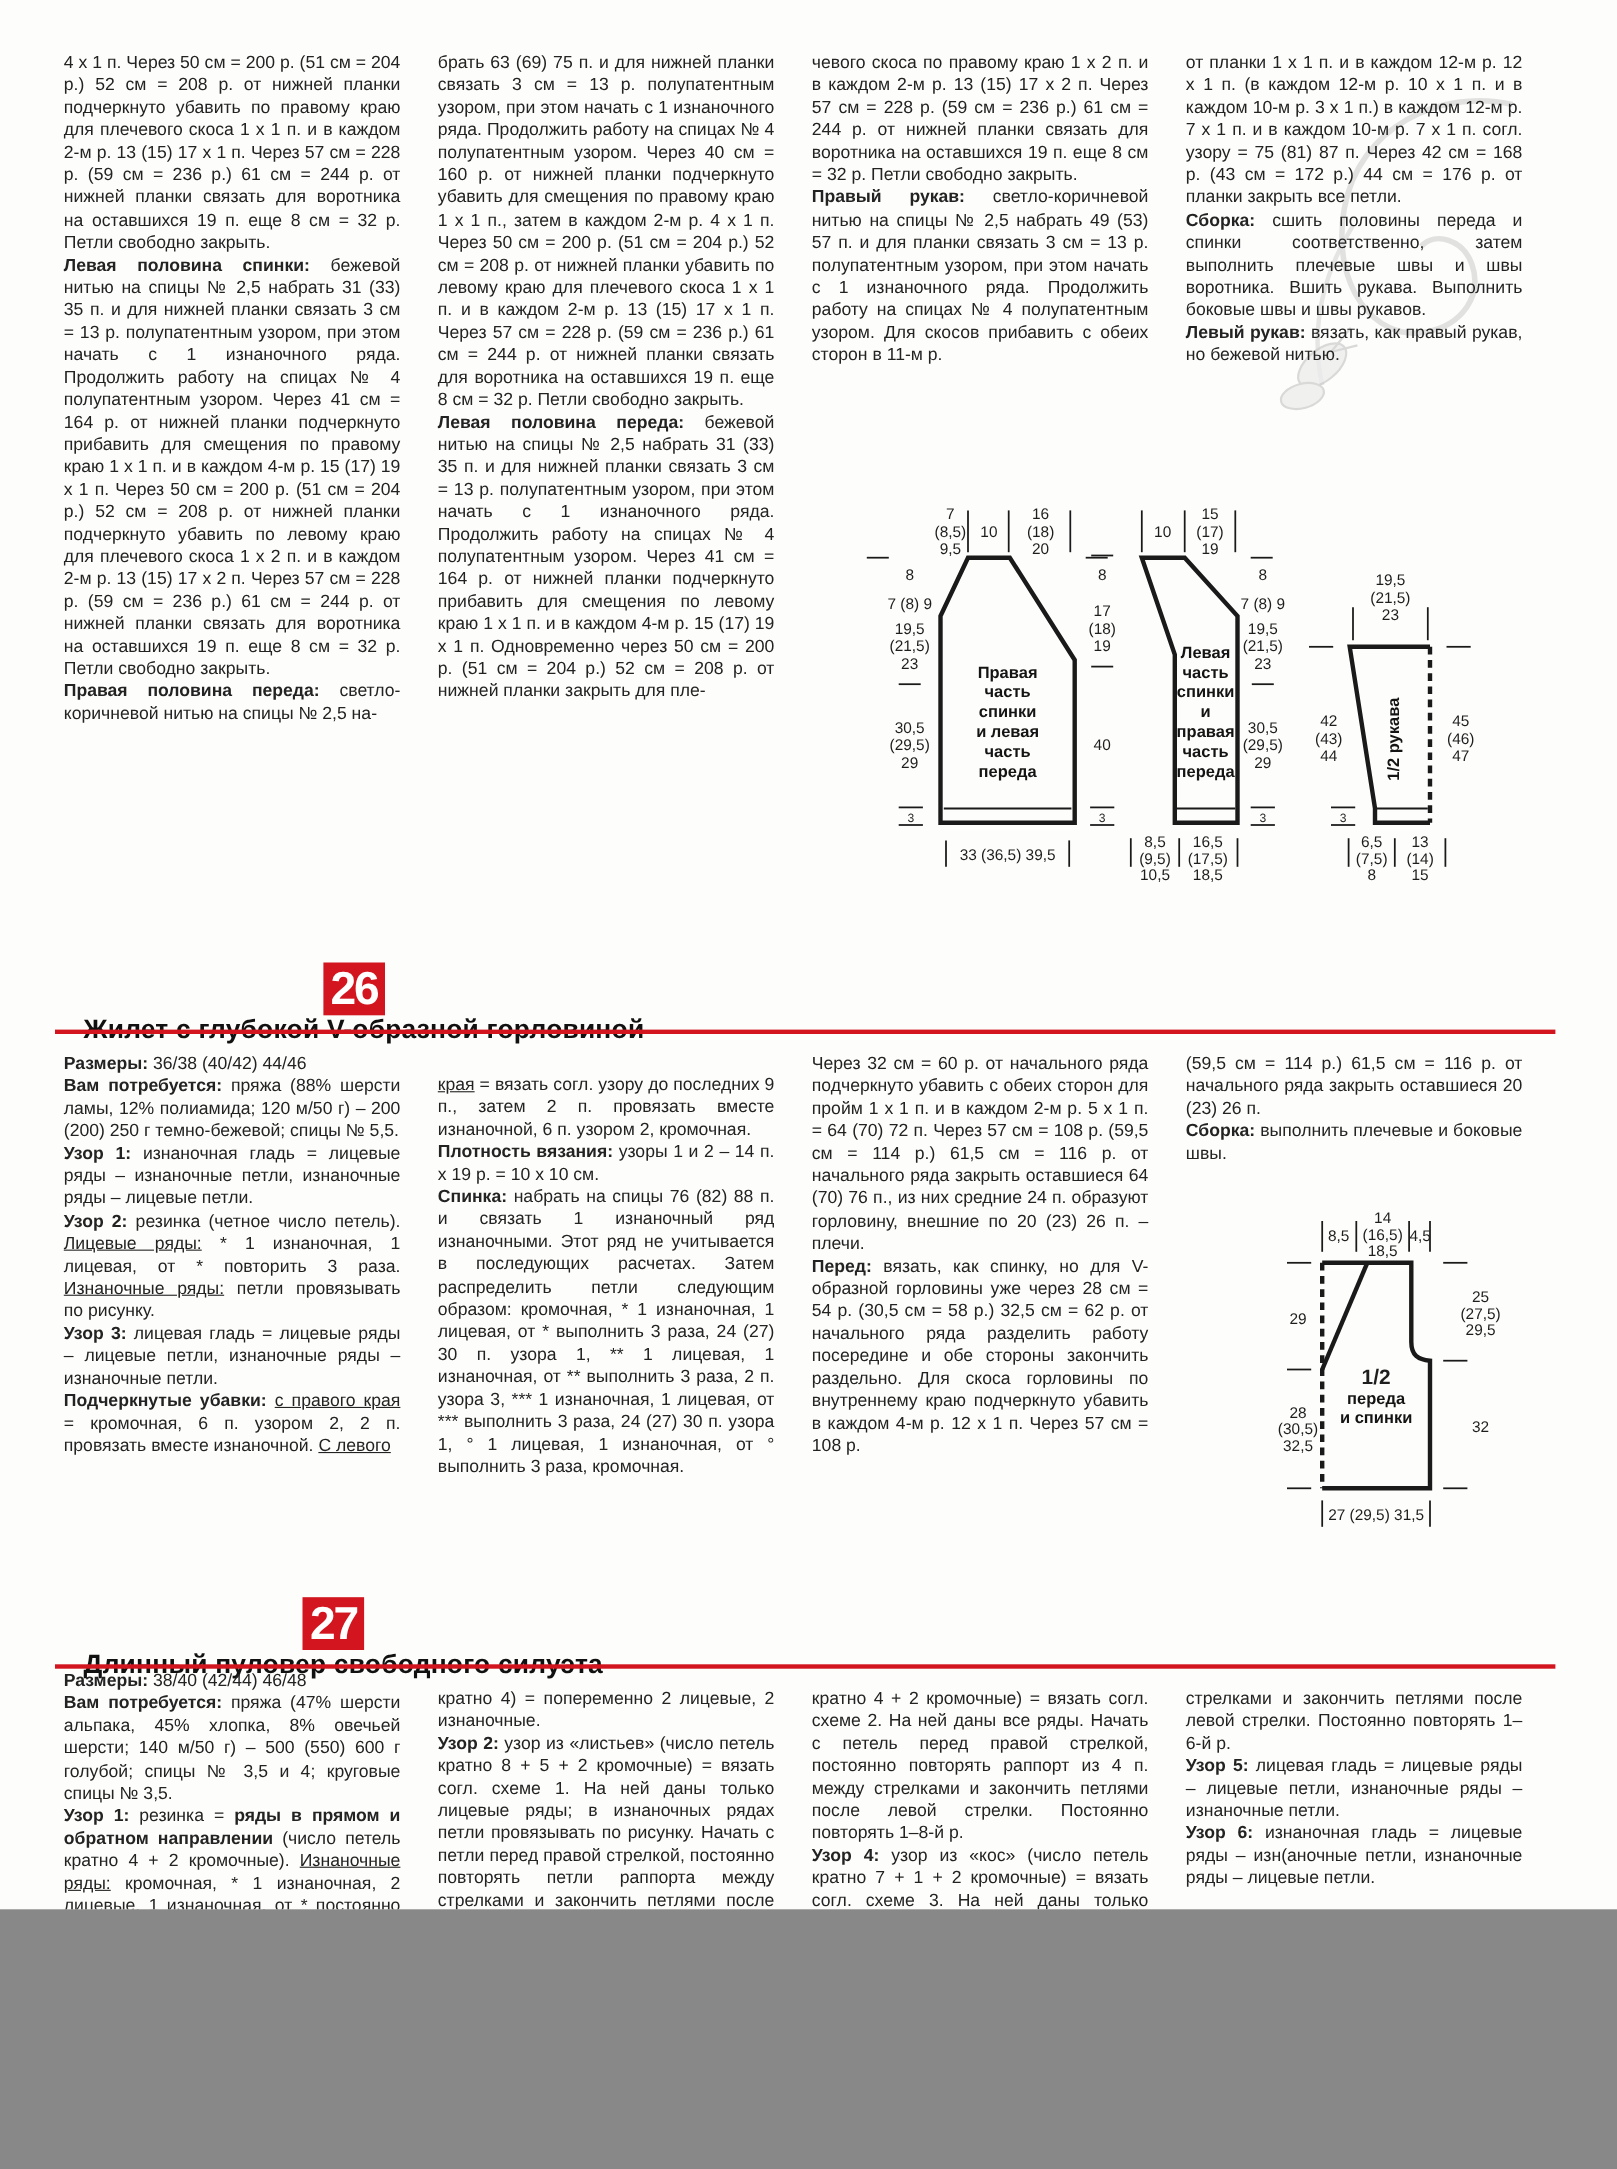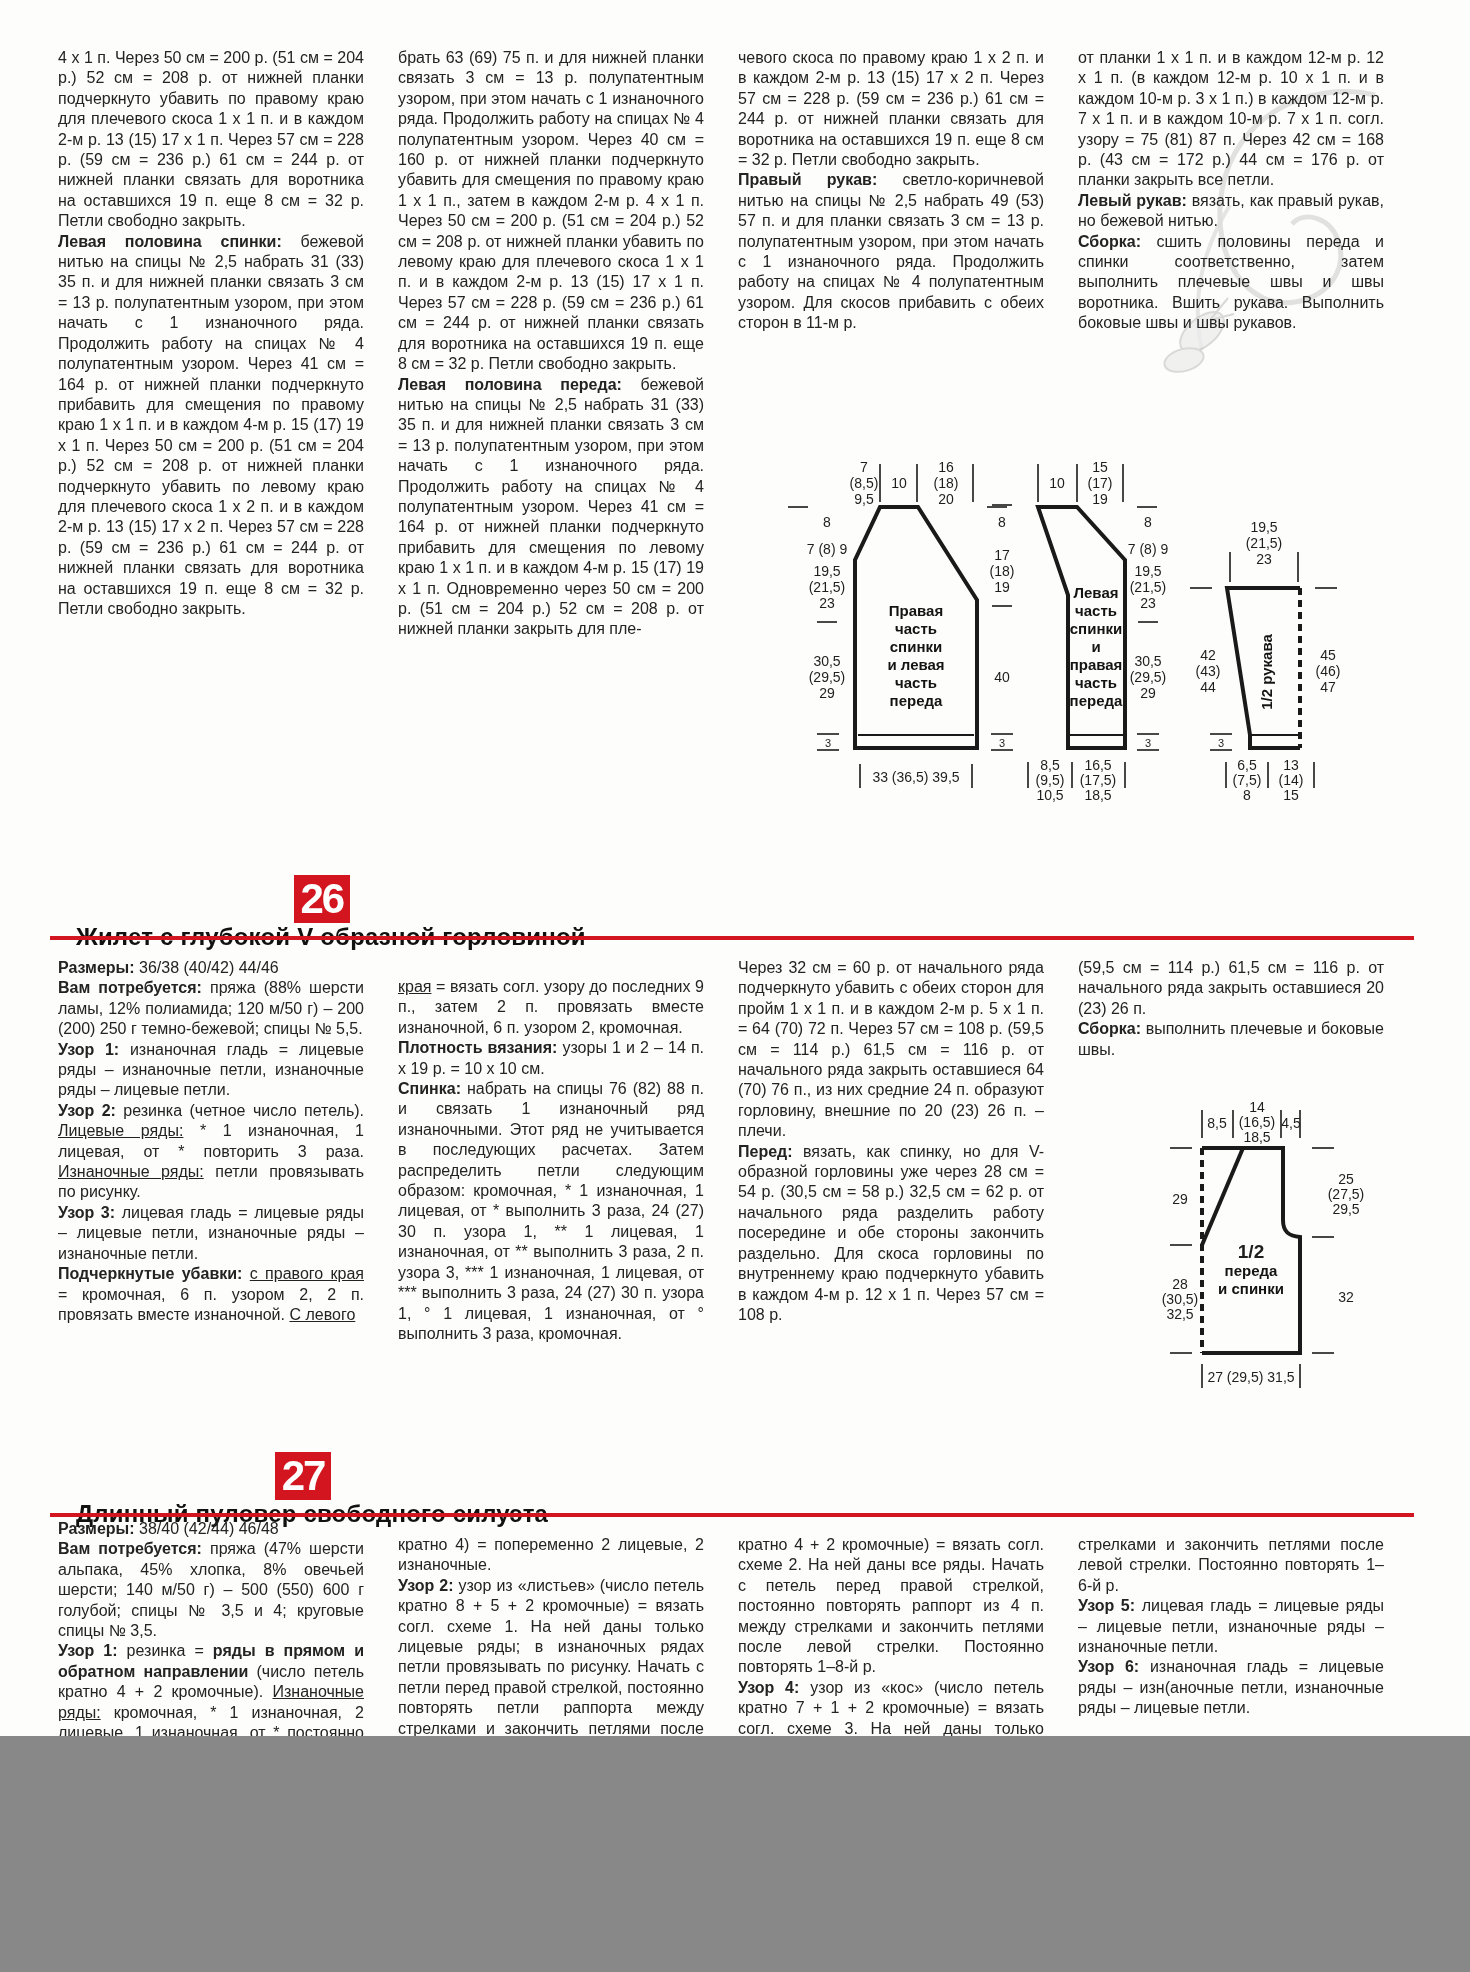--- a/index.html
+++ b/index.html
@@ -59,33 +59,34 @@
       <ellipse cx="52" cy="262" rx="26" ry="14" transform="rotate(-40 52 262)" fill="#ececec" stroke="#cdcdcd" stroke-width="2"></ellipse>
       <ellipse cx="34" cy="290" rx="20" ry="11" transform="rotate(-15 34 290)" fill="#ececec" stroke="#cdcdcd" stroke-width="2"></ellipse>
       <line x1="60" y1="250" x2="78" y2="228" stroke="#cdcdcd" stroke-width="2"></line>
       <line x1="60" y1="250" x2="84" y2="244" stroke="#cdcdcd" stroke-width="2"></line>
     </g>
   </svg>
 
   <div class="col" style="left:58px; top:48px;">
       <p><span>4 х 1 п. Через 50 см = 200 р. (51 см = 204 р.) 52 см = 208 р. от нижней планки подчеркнуто убавить по правому краю для плечевого скоса 1 х 1 п. и в каждом 2-м р. 13 (15) 17 х 1 п. Через 57 см = 228 р. (59 см = 236 р.) 61 см = 244 р. от нижней планки связать для воротника на оставшихся 19 п. еще 8 см = 32 р. Петли свободно закрыть.</span></p>
       <p><span class="b">Левая половина спинки:</span><span> бежевой нитью на спицы № 2,5 набрать 31 (33) 35 п. и для нижней планки связать 3 см = 13 р. полупатентным узором, при этом начать с 1 изнаночного ряда. Продолжить работу на спицах № 4 полупатентным узором. Через 41 см = 164 р. от нижней планки подчеркнуто прибавить для смещения по правому краю 1 х 1 п. и в каждом 4-м р. 15 (17) 19 х 1 п. Через 50 см = 200 р. (51 см = 204 р.) 52 см = 208 р. от нижней планки подчеркнуто убавить по левому краю для плечевого скоса 1 х 2 п. и в каждом 2-м р. 13 (15) 17 х 2 п. Через 57 см = 228 р. (59 см = 236 р.) 61 см = 244 р. от нижней планки связать для воротника на оставшихся 19 п. еще 8 см = 32 р. Петли свободно закрыть.</span></p>
+      <p><span class="b">Правая половина переда:</span><span> светло-коричневой нитью на спицы № 2,5 на-</span></p>
     </div>
   <div class="col" style="left:398px; top:48px;">
       <p><span>брать 63 (69) 75 п. и для нижней планки связать 3 см = 13 р. полупатентным узором, при этом начать с 1 изнаночного ряда. Продолжить работу на спицах № 4 полупатентным узором. Через 40 см = 160 р. от нижней планки подчеркнуто убавить для смещения по правому краю 1 х 1 п., затем в каждом 2-м р. 4 х 1 п. Через 50 см = 200 р. (51 см = 204 р.) 52 см = 208 р. от нижней планки убавить по левому краю для плечевого скоса 1 х 1 п. и в каждом 2-м р. 13 (15) 17 х 1 п. Через 57 см = 228 р. (59 см = 236 р.) 61 см = 244 р. от нижней планки связать для воротника на оставшихся 19 п. еще 8 см = 32 р. Петли свободно закрыть.</span></p>
       <p><span class="b">Левая половина переда:</span><span> бежевой нитью на спицы № 2,5 набрать 31 (33) 35 п. и для нижней планки связать 3 см = 13 р. полупатентным узором, при этом начать с 1 изнаночного ряда. Продолжить работу на спицах № 4 полупатентным узором. Через 41 см = 164 р. от нижней планки подчеркнуто прибавить для смещения по левому краю 1 х 1 п. и в каждом 4-м р. 15 (17) 19 х 1 п. Одновременно через 50 см = 200 р. (51 см = 204 р.) 52 см = 208 р. от нижней планки закрыть для пле-</span></p>
     </div>
   <div class="col" style="left:738px; top:48px;">
       <p><span>чевого скоса по правому краю 1 х 2 п. и в каждом 2-м р. 13 (15) 17 х 2 п. Через 57 см = 228 р. (59 см = 236 р.) 61 см = 244 р. от нижней планки связать для воротника на оставшихся 19 п. еще 8 см = 32 р. Петли свободно закрыть.</span></p>
       <p><span class="b">Правый рукав:</span><span> светло-коричневой нитью на спицы № 2,5 набрать 49 (53) 57 п. и для планки связать 3 см = 13 р. полупатентным узором, при этом начать с 1 изнаночного ряда. Продолжить работу на спицах № 4 полупатентным узором. Для скосов прибавить с обеих сторон в 11-м р.</span></p>
     </div>
   <div class="col" style="left:1078px; top:48px;">
       <p><span>от планки 1 х 1 п. и в каждом 12-м р. 12 х 1 п. (в каждом 12-м р. 10 х 1 п. и в каждом 10-м р. 3 х 1 п.) в каждом 12-м р. 7 х 1 п. и в каждом 10-м р. 7 х 1 п. согл. узору = 75 (81) 87 п. Через 42 см = 168 р. (43 см = 172 р.) 44 см = 176 р. от планки закрыть все петли.</span></p>
+      <p><span class="b">Сборка:</span><span> сшить половины переда и спинки соответственно, затем выполнить плечевые швы и швы воротника. Вшить рукава. Выполнить боковые швы и швы рукавов.</span></p>
       <p><span class="b">Левый рукав:</span><span> вязать, как правый рукав, но бежевой нитью.</span></p>
-      <p><span class="b">Сборка:</span><span> сшить половины переда и спинки соответственно, затем выполнить плечевые швы и швы воротника. Вшить рукава. Выполнить боковые швы и швы рукавов.</span></p>
     </div>
 
   <svg class="diag" style="position:absolute;left:780px;top:360px;" width="600" height="460" viewBox="0 0 600 460">
 
     <path class="outline" d="M100,147 L138,147 L197,240 L197,388 L75,388 L75,200 Z"></path>
     <line class="rib" x1="78" y1="375" x2="194" y2="375"></line>
 
     <line class="thin" x1="100" y1="104" x2="100" y2="142"></line>
     <line class="thin" x1="137" y1="104" x2="137" y2="142"></line>
     <line class="thin" x1="193" y1="104" x2="193" y2="142"></line>

